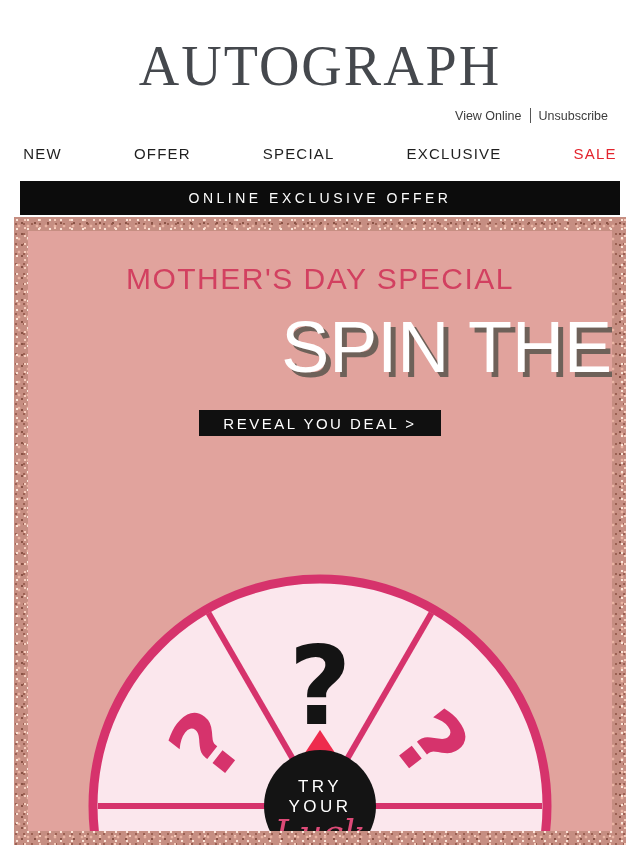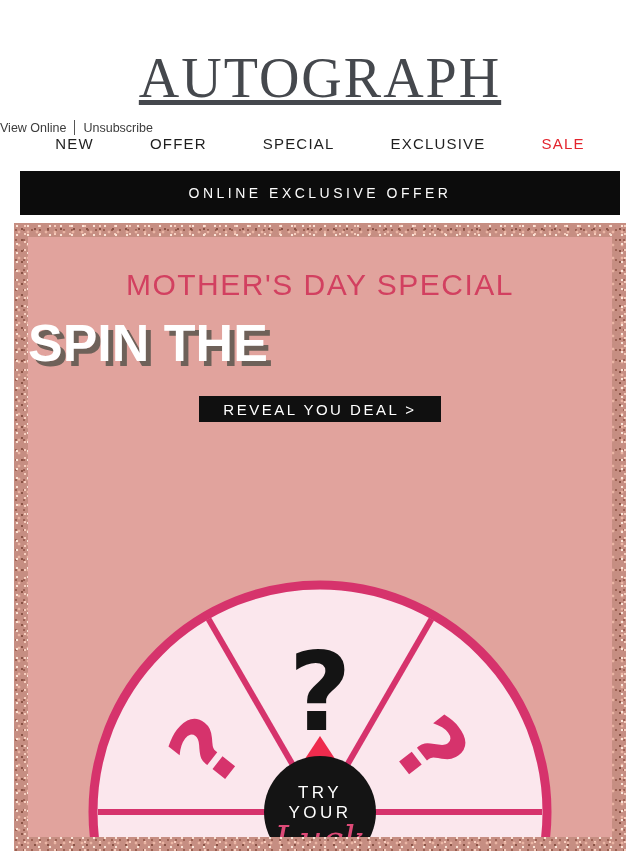--- a/index.html
+++ b/index.html
@@ -2,66 +2,66 @@
 <html><head>
 <meta charset="utf-8">
 <style>
   html,body{margin:0;padding:0;}
   body{
     width:640px;height:854px;overflow:hidden;background:#ffffff;
     font-family:"Liberation Sans",sans-serif;position:relative;
   }
   
   .logo{
-    margin-top:50px;text-align:center;
+    margin-top:38px;text-align:center;
     font-family:"Liberation Serif",serif;font-weight:400;
-    font-size:56px;letter-spacing:2px;color:#45484d;line-height:1;text-decoration:underline;
+    font-size:56px;letter-spacing:2px;color:#45484d;line-height:1;
   }
   .utility-row{
     margin-top:14px;margin-right:32px;
-    display:flex;align-items:center;
+    display:flex;justify-content:flex-end;align-items:center;
     font-size:12.5px;color:#3c3c3c;
   }
   .utility-row a{color:#3c3c3c;text-decoration:none;cursor:pointer;}
   .u-divider{width:1px;height:15px;background:#555;margin:0 8px;}
   
   .nav{
-    display:flex;justify-content:center;gap:56px;
+    margin-top:22px;display:flex;justify-content:center;gap:72px;
     font-size:15px;letter-spacing:1.2px;color:#1f1f1f;font-weight:500;align-items:center;
   }
   .nav .nav-item{cursor:pointer;}
   .nav .sale{color:#e3242d;font-weight:normal;}
   
   .banner{
-    width:600px;height:44px;margin:19px auto 0;background:#0c0c0c;
+    width:600px;height:34px;margin:19px auto 0;background:#0c0c0c;
     display:flex;align-items:center;justify-content:center;
     color:#fdfdfd;font-size:14px;letter-spacing:3.5px;font-weight:400;
   }
   
   .panel{
-    width:612px;height:628px;margin:8px auto;box-sizing:border-box;padding:14px;
+    width:612px;height:628px;margin:2px auto;box-sizing:border-box;padding:14px;
     position:relative;
     background:
       radial-gradient(circle at 3px 3px, #fbe3d6 1.1px, rgba(0,0,0,0) 1.6px) 0 0/11px 9px,
       radial-gradient(circle at 8px 6px, #8a5346 1px, rgba(0,0,0,0) 1.5px) 0 0/13px 11px,
       radial-gradient(circle at 5px 9px, #eab5a4 1.2px, rgba(0,0,0,0) 1.7px) 0 0/9px 13px,
       radial-gradient(circle at 11px 3px, #f7cdbd 1px, rgba(0,0,0,0) 1.5px) 0 0/15px 8px,
       radial-gradient(circle at 2px 7px, #9c6153 .9px, rgba(0,0,0,0) 1.4px) 0 0/8px 10px,
       #c68e82;
   }
   .panel-inner{
     width:100%;height:100%;background:#e1a39d;position:relative;overflow:hidden;
   }
   .eyebrow{
     padding-top:30px;text-align:center;
     font-size:30px;letter-spacing:1.5px;color:#d24060;font-weight:500;line-height:1.2;
   }
   .hero-line1{
-    margin-top:14px;text-align:left;color:#ffffff;
-    font-size:52px;font-weight:700;line-height:1;letter-spacing:0;
+    margin-top:14px;text-align:right;color:#ffffff;
+    font-size:72px;font-weight:400;line-height:1;letter-spacing:0;
     text-shadow:5px 5px 0 #6e6159;position:relative;z-index:2;
   }
   .hero-line2{
     margin-top:-18px;text-align:center;
     font-family:"DejaVu Serif",serif;font-style:italic;font-weight:400;
     font-size:124px;line-height:110px;color:#d62c6c;position:relative;z-index:1;
   }
   .cta{
     display:flex;align-items:center;justify-content:center;
     width:242px;height:26px;margin:27px auto 0;background:#101010;border:none;

